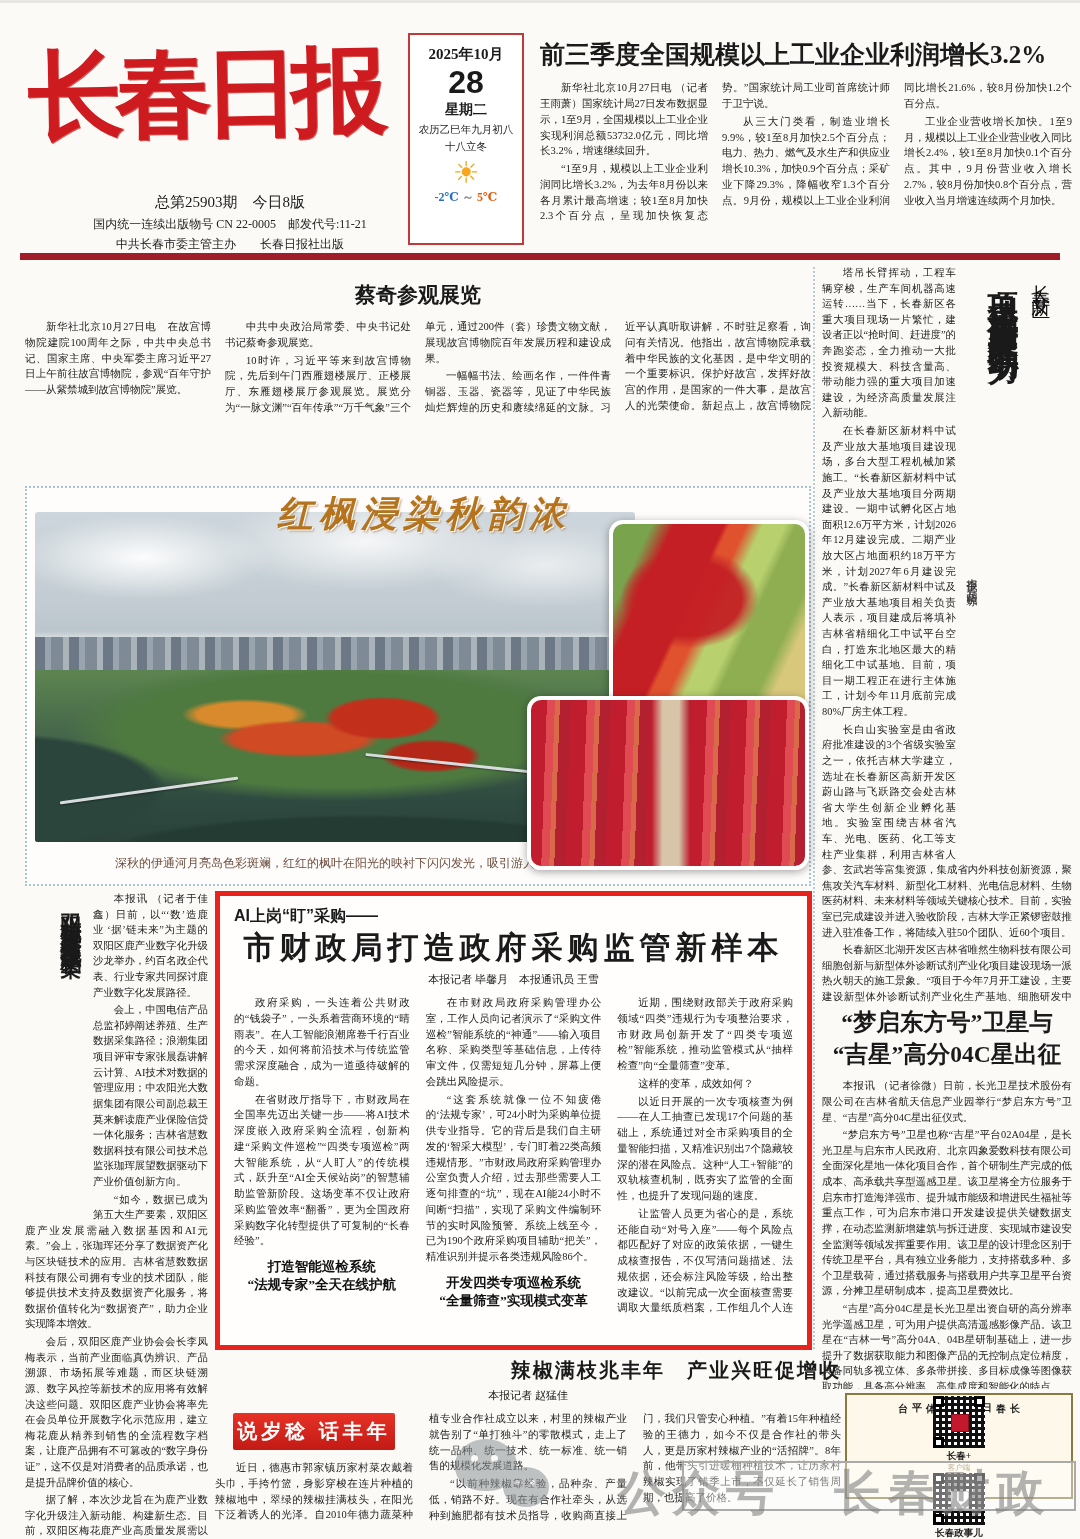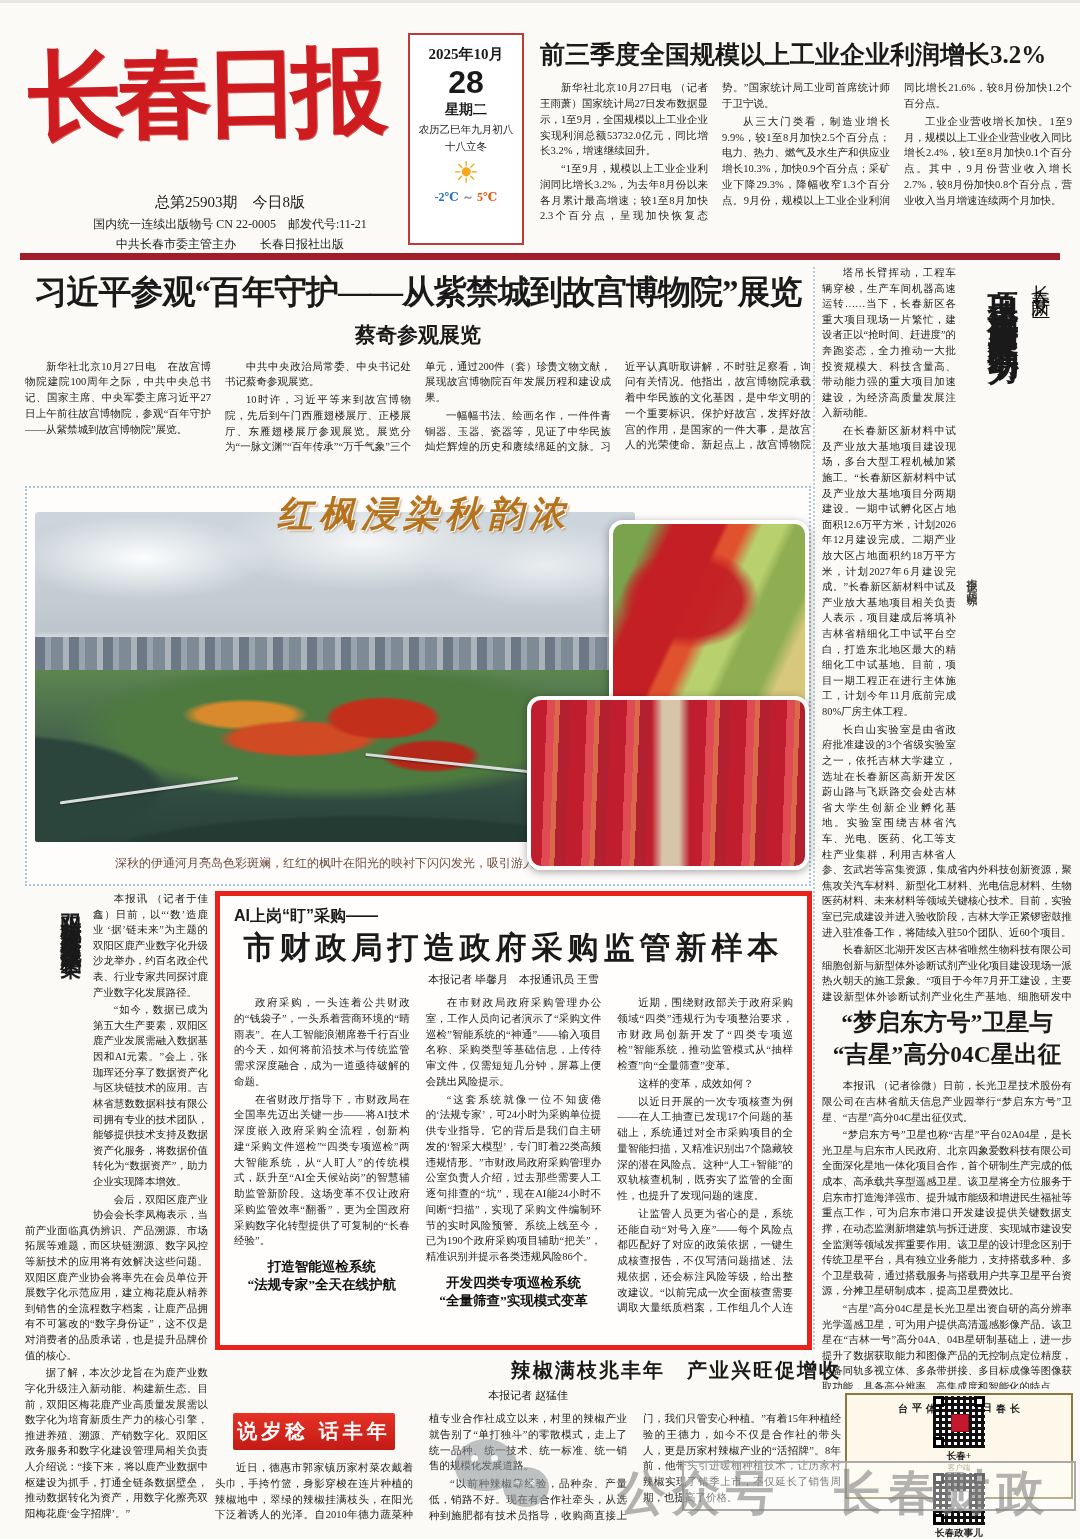--- a/index.html
+++ b/index.html
@@ -180,21 +180,20 @@
       <p class="bt">“1至9月，规模以上工业企业利润同比增长3.2%，为去年8月份以来各月累计最高增速；较1至8月加快2.3个百分点，呈现加快恢复态势。”国家统计局工业司首席统计师于卫宁说。</p>
       <p class="bt">从三大门类看，制造业增长9.9%，较1至8月加快2.5个百分点；电力、热力、燃气及水生产和供应业增长10.3%，加快0.9个百分点；采矿业下降29.3%，降幅收窄1.3个百分点。9月份，规模以上工业企业利润同比增长21.6%，较8月份加快1.2个百分点。</p>
       <p class="bt">工业企业营收增长加快。1至9月，规模以上工业企业营业收入同比增长2.4%，较1至8月加快0.1个百分点。其中，9月份营业收入增长2.7%，较8月份加快0.8个百分点，营业收入当月增速连续两个月加快。</p>
 
     </div>
   </div>
 
   <div class="abs red-rule"></div>
 
   <div class="abs xi">
-    <h1 class="xi-headline">习近平参观“百年守护——从紫禁城到故宫博物院”展览</h1>
     <h2 class="xi-sub">蔡奇参观展览</h2>
     <div class="xi-body cols">
       <p class="bt">新华社北京10月27日电　在故宫博物院建院100周年之际，中共中央总书记、国家主席、中央军委主席习近平27日上午前往故宫博物院，参观“百年守护——从紫禁城到故宫博物院”展览。</p>
       <p class="bt">中共中央政治局常委、中央书记处书记蔡奇参观展览。</p>
       <p class="bt">10时许，习近平等来到故宫博物院，先后到午门西雁翅楼展厅、正楼展厅、东雁翅楼展厅参观展览。展览分为“一脉文渊”“百年传承”“万千气象”三个单元，通过200件（套）珍贵文物文献，展现故宫博物院百年发展历程和建设成果。</p>
       <p class="bt">一幅幅书法、绘画名作，一件件青铜器、玉器、瓷器等，见证了中华民族灿烂辉煌的历史和赓续绵延的文脉。习近平认真听取讲解，不时驻足察看，询问有关情况。他指出，故宫博物院承载着中华民族的文化基因，是中华文明的一个重要标识。保护好故宫，发挥好故宫的作用，是国家的一件大事，是故宫人的光荣使命。新起点上，故宫博物院要发扬优良传统，坚持文物属于人民、服务人民，加强文物保护修复，提高文物活化利用水平，让故宫成为重要的爱国主义教育基地，成为世界读懂中华文明、读懂中华民族的重要窗口。</p>
 
     </div>
   </div>
 
@@ -212,20 +211,21 @@
     <div class="abs inset inset2"></div>
     <div class="abs caption">
       <span>深秋的伊通河月亮岛色彩斑斓，红红的枫叶在阳光的映衬下闪闪发光，吸引游人赏景踏秋拍照打卡。</span>
       <span class="credit">张扬 摄</span>
     </div>
   </div>
 
   <div class="abs deer">
     <div class="deer-headline vert">双阳梅花鹿将建立全流程数字档案</div>
     <p class="bt">本报讯 （记者于佳鑫）日前，以“‘数’造鹿业 ‘据’链未来”为主题的双阳区鹿产业数字化升级沙龙举办，约百名政企代表、行业专家共同探讨鹿产业数字化发展路径。</p>
+    <p class="bt">会上，中国电信产品总监祁婷阐述养殖、生产数据采集路径；浪潮集团项目评审专家张晨磊讲解云计算、AI技术对数据的管理应用；中农阳光大数据集团有限公司副总裁王莫来解读鹿产业保险信贷一体化服务；吉林省慧数数据科技有限公司技术总监张珈珲展望数据驱动下产业价值创新方向。</p>
     <p class="bt">“如今，数据已成为第五大生产要素，双阳区鹿产业发展需融入数据基因和AI元素。”会上，张珈珲还分享了数据资产化与区块链技术的应用。吉林省慧数数据科技有限公司拥有专业的技术团队，能够提供技术支持及数据资产化服务，将数据价值转化为“数据资产”，助力企业实现降本增效。</p>
     <p class="bt">会后，双阳区鹿产业协会会长李凤梅表示，当前产业面临真伪辨识、产品溯源、市场拓展等难题，而区块链溯源、数字风控等新技术的应用将有效解决这些问题。双阳区鹿产业协会将率先在会员单位开展数字化示范应用，建立梅花鹿从精养到销售的全流程数字档案，让鹿产品拥有不可篡改的“数字身份证”，这不仅是对消费者的品质承诺，也是提升品牌价值的核心。</p>
     <p class="bt">据了解，本次沙龙旨在为鹿产业数字化升级注入新动能、构建新生态。目前，双阳区梅花鹿产业高质量发展需以数字化为培育新质生产力的核心引擎，推进养殖、溯源、产销数字化。双阳区政务服务和数字化建设管理局相关负责人介绍说：“接下来，将以鹿产业数据中枢建设为抓手，打通全链条数据壁垒，推动数据转化为资产，用数字化擦亮双阳梅花鹿‘金字招牌’。”</p>
   </div>
 
   <div class="abs proc">
     <div class="proc-kicker">AI上岗“盯”采购——</div>
     <h1 class="proc-headline">市财政局打造政府采购监管新样本</h1>
     <div class="proc-byline">本报记者 毕馨月　本报通讯员 王雪</div>
     <div class="proc-body cols">

